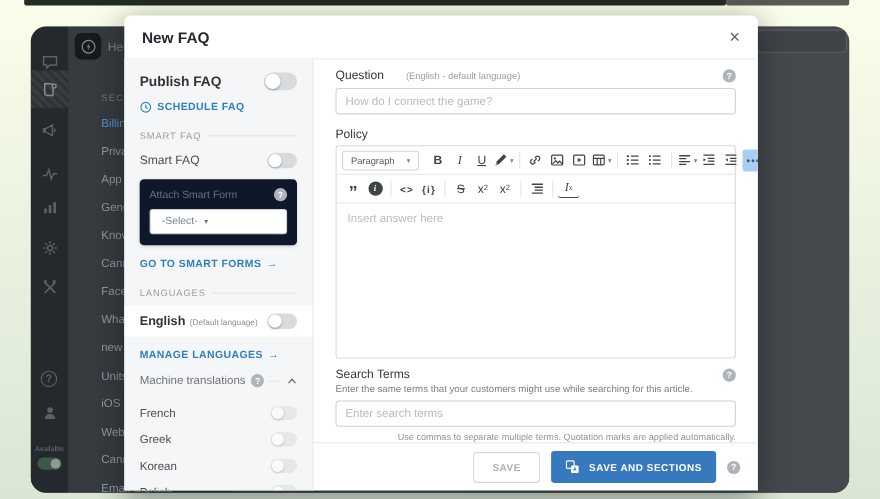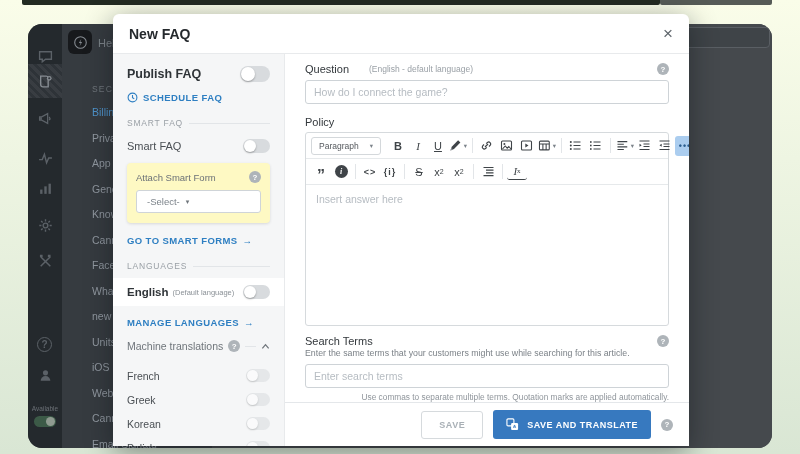--- a/index.html
+++ b/index.html
@@ -52,21 +52,21 @@
   .lp-publish { font-size:12.5px; font-weight:bold; color:#2f3438; height:20px; margin-bottom:8px; }
   .toggle { width:27px; height:14px; border-radius:8px; background:#d8dbde; position:relative; flex:none; }
   .toggle::after { content:""; position:absolute; left:1px; top:1px; width:12px; height:12px; border-radius:50%; background:#fff; box-shadow:0 1px 2px rgba(0,0,0,.3); }
   .toggle.big { width:30px; height:16px; } .toggle.big::after { width:14px; height:14px; }
   .toggle.dim { opacity:.55; }
   .blink { color:#2e7fc2; font-size:9.5px; font-weight:bold; letter-spacing:.4px; display:flex; align-items:center; gap:5px; cursor:pointer; }
   .lp-schedule { margin-bottom:15px; }
   .sec-head { display:flex; align-items:center; gap:6px; font-size:8.5px; letter-spacing:.8px; color:#9aa0a6; margin-bottom:9px; }
   .sec-head .line { flex:1; height:1px; background:#e2e5e8; }
   .lp-smartrow { color:#4a4f54; height:18px; margin-bottom:8px; }
-  .card { background:#fef9c3; border-radius:4px; box-shadow:0 1px 3px rgba(0,0,0,.12); padding:8px 9px 10px; margin-bottom:12px; }
+  .card { background:#0f172a; border-radius:4px; box-shadow:0 1px 3px rgba(0,0,0,.12); padding:8px 9px 10px; margin-bottom:12px; }
   .card-top { display:flex; align-items:center; font-size:9.5px; color:#6b7177; }
   .qmark { width:12px; height:12px; border-radius:50%; background:#aeb4b9; color:#fff; font-size:8px; font-weight:bold;
     display:flex; align-items:center; justify-content:center; flex:none; margin-left:auto; }
   .select { margin-top:7px; height:23px; border:1px solid #cfd4d8; border-radius:3px; background:#fff;
     display:flex; align-items:center; gap:6px; padding:0 10px; font-size:9.5px; color:#7c838a; cursor:pointer; }
   .select .chev { font-size:7px; color:#6f757b; }
   .lp-goto { margin-bottom:15px; }
   .lang-head { margin-bottom:0; }
   .en-row { background:#fff; margin:7px -14px 0; padding:7px 14px; display:flex; align-items:center; }
   .en-name { font-size:11.5px; font-weight:bold; color:#2f3438; }
@@ -439,19 +439,19 @@
       </div>
 
       <div class="m-footer">
         <button class="btn-save">SAVE</button>
         <button class="btn-savetr">
           <svg viewBox="0 0 14 14">
               <rect x="1" y="1" width="7.5" height="7.5" rx="1.2" fill="none" stroke="#fff" stroke-width="1.2"></rect>
               <rect x="5.5" y="5.5" width="7.5" height="7.5" rx="1.2" fill="#fff"></rect>
               <path d="M8 10.5l1.2-3 1.2 3M8.4 9.7h1.6" stroke="#3779bf" stroke-width="0.9" fill="none"></path>
             </svg>
-          <span>SAVE AND TRANSLATE</span>
+          <span>SAVE AND SECTIONS</span>
         </button>
         <span class="qmark" style="margin-left:0">?</span>
       </div>
     </div>
   </div>
 </div>
 
 </body></html>

